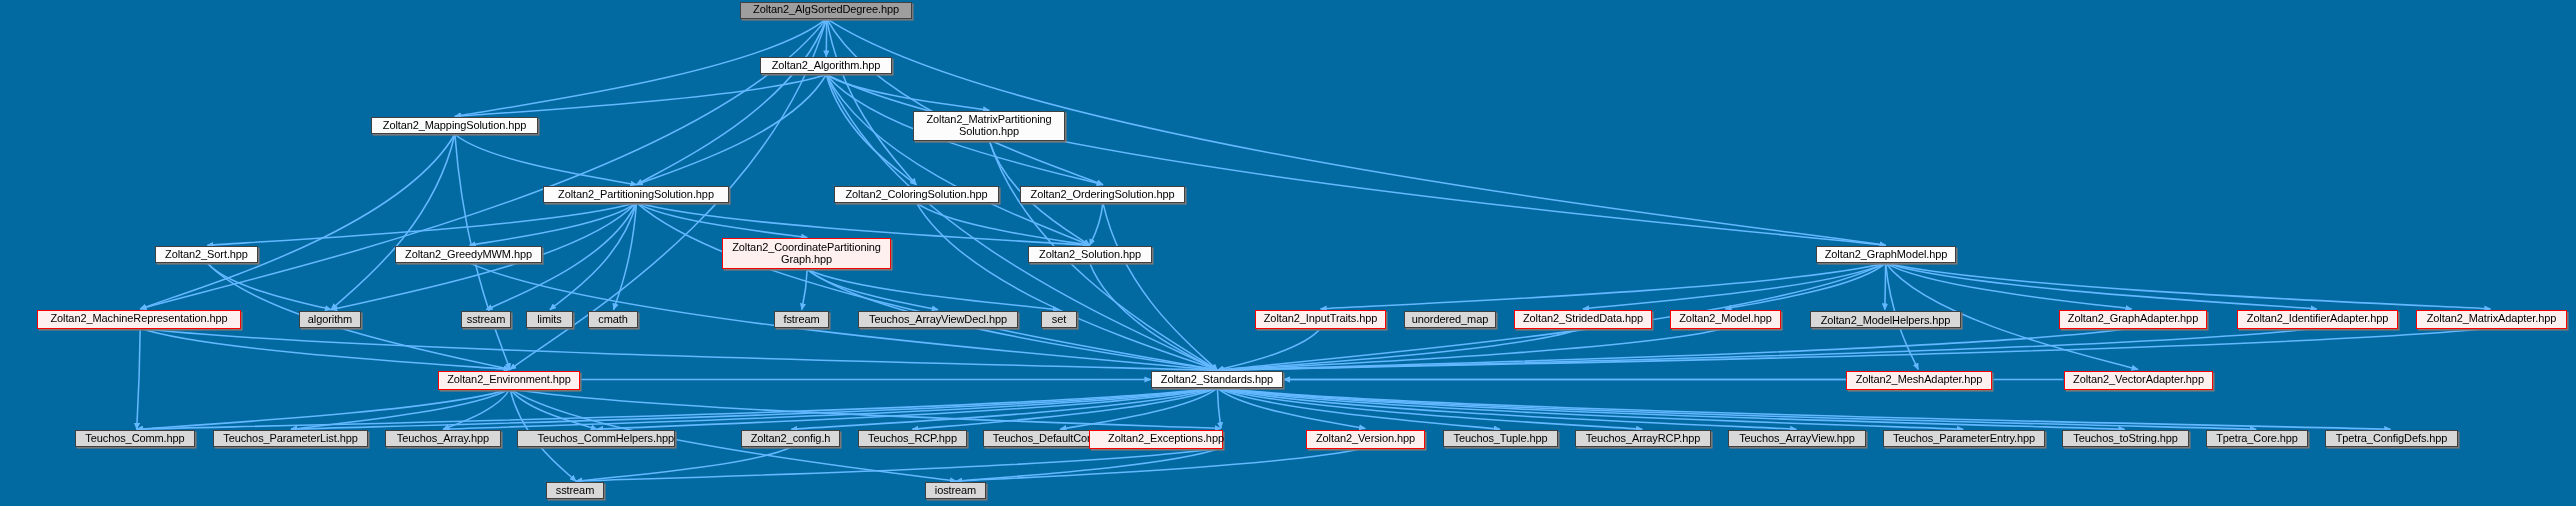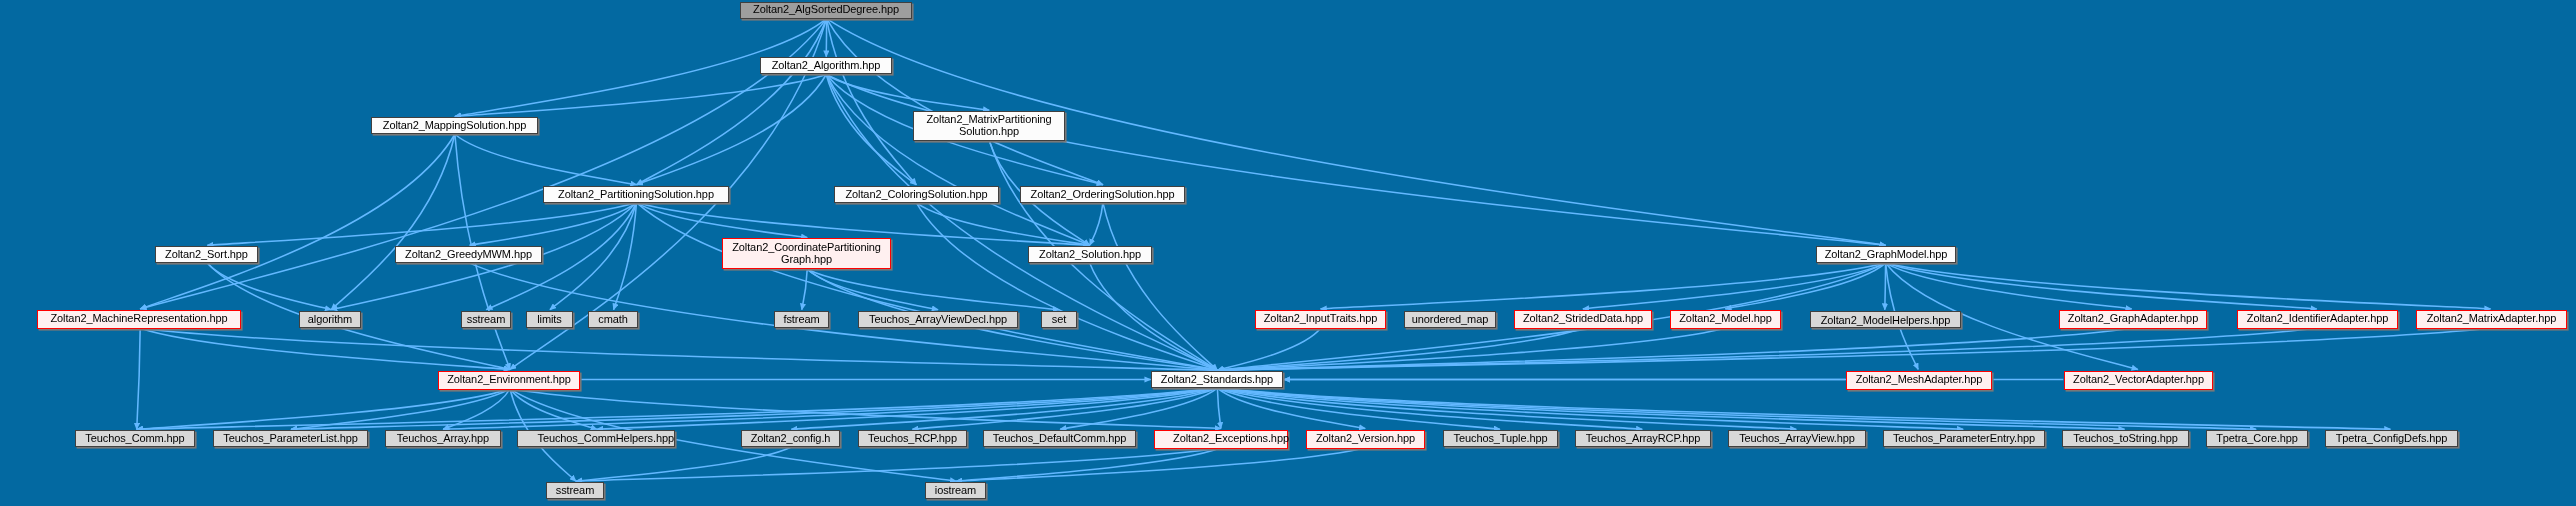--- a/index.html
+++ b/index.html
@@ -189,21 +189,21 @@
       <div class="node n-red" style="left: 2064px; top: 371px; width: 149px; height: 18.6px;"><span>Zoltan2_VectorAdapter.hpp</span></div>
       <div class="node n-red" style="left: 438px; top: 371px; width: 142px; height: 18.6px;"><span>Zoltan2_Environment.hpp</span></div>
       <div class="node n-white" style="left: 1151px; top: 371px; width: 132px; height: 17px;"><span>Zoltan2_Standards.hpp</span></div>
       <div class="node n-grey" style="left: 75px; top: 430px; width: 120px; height: 17px;"><span>Teuchos_Comm.hpp</span></div>
       <div class="node n-grey" style="left: 213px; top: 430px; width: 155px; height: 17px;"><span>Teuchos_ParameterList.hpp</span></div>
       <div class="node n-grey" style="left: 385px; top: 430px; width: 116px; height: 17px;"><span>Teuchos_Array.hpp</span></div>
       <div class="node n-grey" style="left: 517px; top: 430px; width: 158px; height: 17px; justify-content: flex-end;"><span>Teuchos_CommHelpers.hpp</span></div>
       <div class="node n-grey" style="left: 741px; top: 430px; width: 99px; height: 17px;"><span>Zoltan2_config.h</span></div>
       <div class="node n-grey" style="left: 858px; top: 430px; width: 109px; height: 17px;"><span>Teuchos_RCP.hpp</span></div>
       <div class="node n-grey" style="left: 983px; top: 430px; width: 153px; height: 17px;"><span>Teuchos_DefaultComm.hpp</span></div>
-      <div class="node n-red" style="left: 1154px; top: 430px; width: 134px; height: 18.6px; padding-left: 20px;"><span>Zoltan2_Exceptions.hpp</span></div>
+      <div class="node n-red" style="left: 1089px; top: 430px; width: 134px; height: 18.6px; padding-left: 20px;"><span>Zoltan2_Exceptions.hpp</span></div>
       <div class="node n-red" style="left: 1306px; top: 430px; width: 119px; height: 18.6px;"><span>Zoltan2_Version.hpp</span></div>
       <div class="node n-grey" style="left: 1443px; top: 430px; width: 115px; height: 17px;"><span>Teuchos_Tuple.hpp</span></div>
       <div class="node n-grey" style="left: 1575px; top: 430px; width: 136px; height: 17px;"><span>Teuchos_ArrayRCP.hpp</span></div>
       <div class="node n-grey" style="left: 1728px; top: 430px; width: 138px; height: 17px;"><span>Teuchos_ArrayView.hpp</span></div>
       <div class="node n-grey" style="left: 1883px; top: 430px; width: 162px; height: 17px;"><span>Teuchos_ParameterEntry.hpp</span></div>
       <div class="node n-grey" style="left: 2062px; top: 430px; width: 127px; height: 17px;"><span>Teuchos_toString.hpp</span></div>
       <div class="node n-grey" style="left: 2206px; top: 430px; width: 102px; height: 17px;"><span>Tpetra_Core.hpp</span></div>
       <div class="node n-grey" style="left: 2325px; top: 430px; width: 133px; height: 17px;"><span>Tpetra_ConfigDefs.hpp</span></div>
       <div class="node n-grey" style="left: 546px; top: 482px; width: 58px; height: 17px;"><span>sstream</span></div>
       <div class="node n-grey" style="left: 925px; top: 482px; width: 61px; height: 17px;"><span>iostream</span></div>

